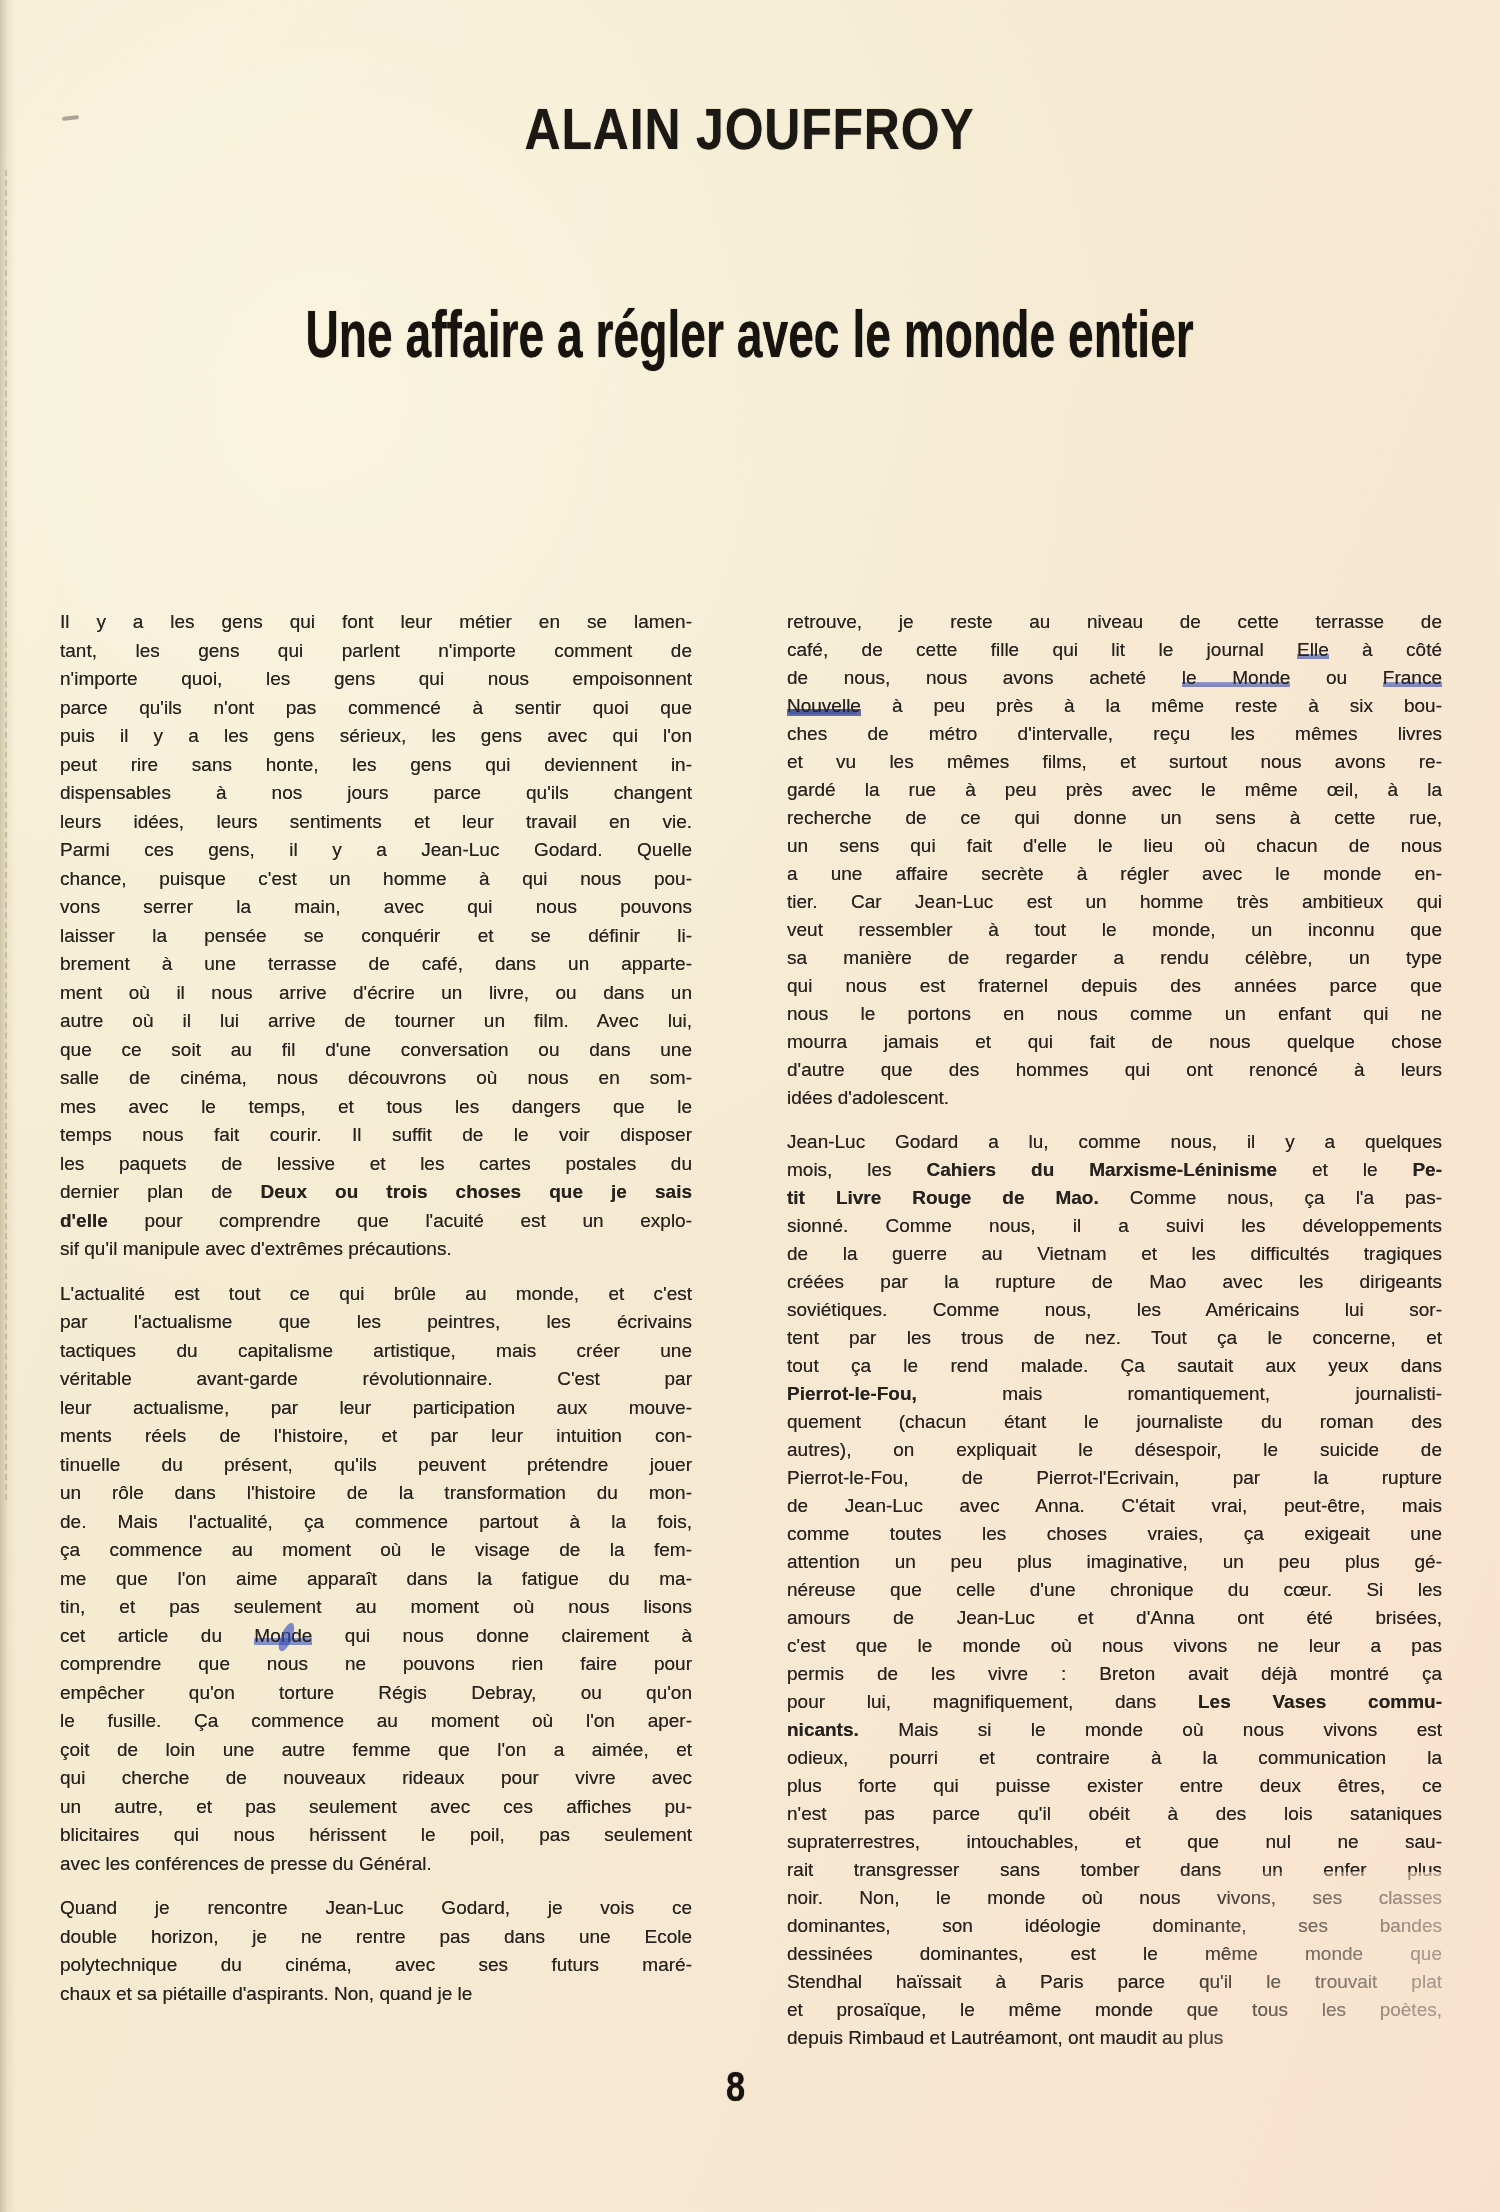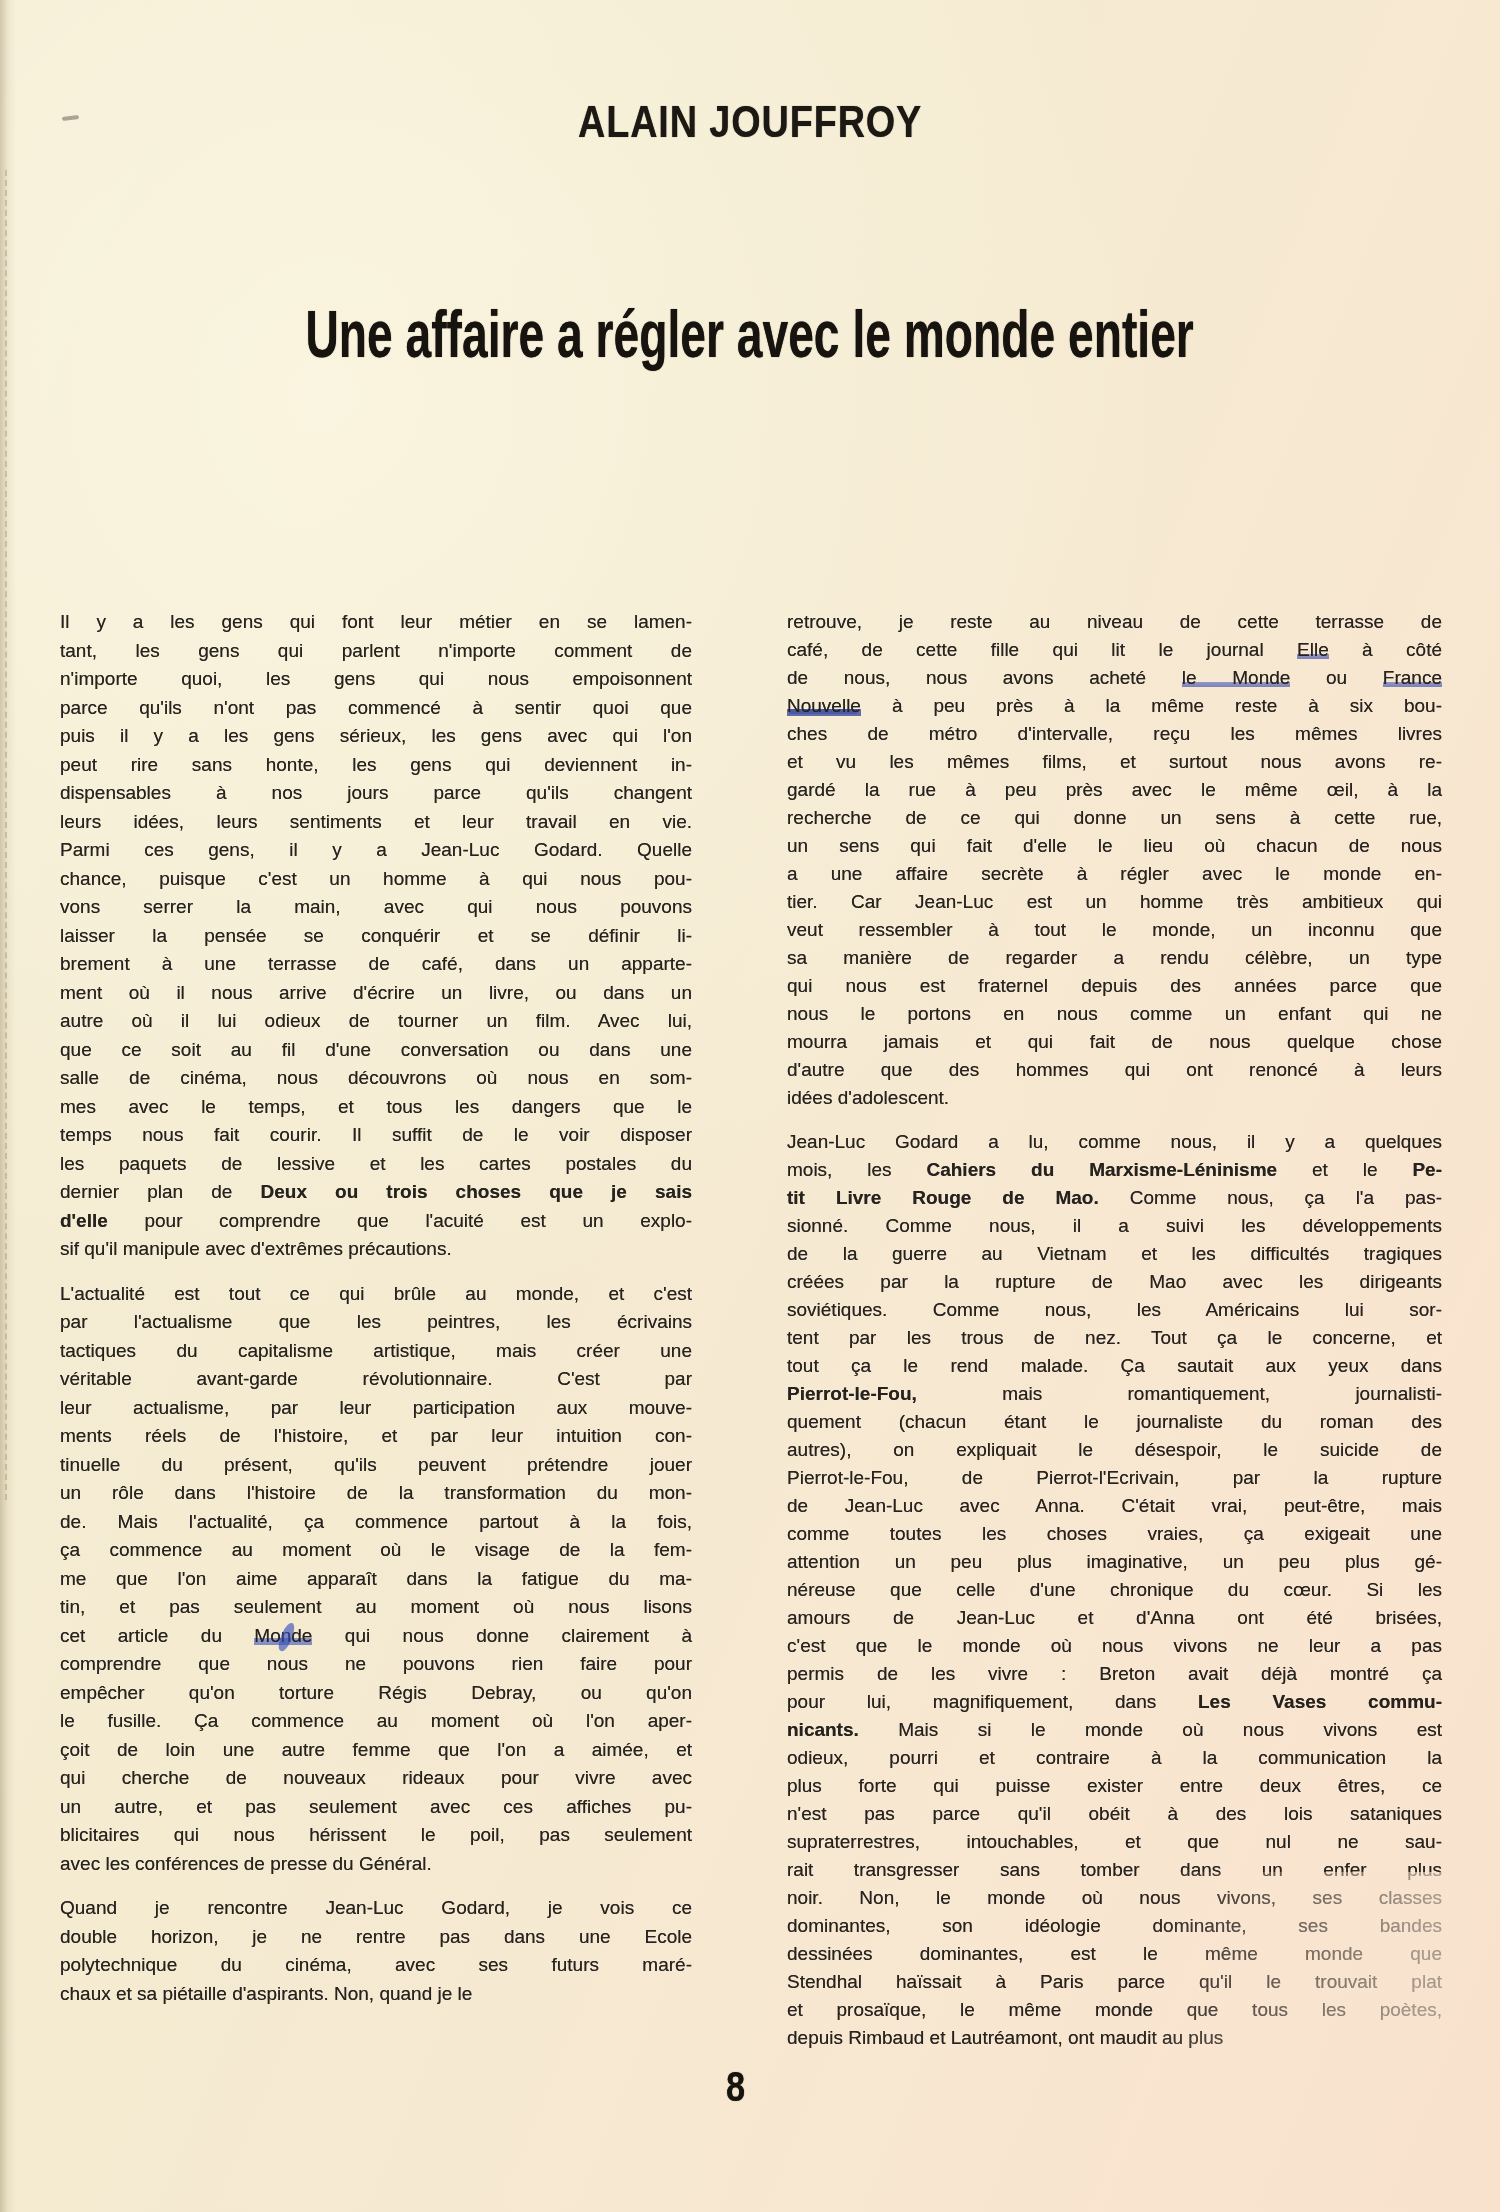--- a/index.html
+++ b/index.html
@@ -16,21 +16,21 @@
     background:linear-gradient(to right, rgba(120,100,62,0.30), rgba(120,100,62,0.08) 8px, rgba(120,100,62,0) 16px);}
   .stitch{position:absolute;left:5px;top:170px;height:1330px;width:0;
     border-left:2px dashed rgba(125,106,74,0.28);}
   .dash-artifact{position:absolute;left:62px;top:116px;width:17px;height:4px;
     background:#6e655a;opacity:.55;border-radius:2px;transform:rotate(-7deg);}
   .fade-overlay{position:absolute;left:1150px;top:1872px;width:310px;height:200px;
     background:linear-gradient(97deg, rgba(248,228,208,0) 0%, rgba(248,228,208,0.34) 45%, rgba(248,227,207,0.62) 85%);
     pointer-events:none;}
 
   .author{position:absolute;left:0;top:100px;width:1500px;text-align:center;
-    font-weight:bold;font-size:44px;line-height:1;color:#1c1814;letter-spacing:1px;}
+    font-weight:bold;font-size:58px;line-height:1;color:#1c1814;letter-spacing:1px;}
   .squeeze-author{display:inline-block;white-space:nowrap;transform:scaleX(.86);transform-origin:center;
     text-shadow:0 0 1px rgba(28,24,20,.7);}
   .title{position:absolute;left:0;top:298px;width:1500px;text-align:center;
     font-weight:bold;font-size:66px;line-height:1.1;color:#17130f;}
   .squeeze-title{display:inline-block;white-space:nowrap;transform:scaleX(.70);transform-origin:center;
     text-shadow:0 0 1px rgba(23,19,15,.8);}
 
   .col{position:absolute;top:608px;font-size:19px;
     text-shadow:0 0 .5px rgba(38,34,30,.65);}
   .col-left{left:60px;width:632px;}
@@ -81,21 +81,21 @@
         <div class="tline"><span>puis il y a les gens sérieux, les gens avec qui l'on</span></div>
         <div class="tline"><span>peut rire sans honte, les gens qui deviennent in-</span></div>
         <div class="tline"><span>dispensables à nos jours parce qu'ils changent</span></div>
         <div class="tline"><span>leurs idées, leurs sentiments et leur travail en vie.</span></div>
         <div class="tline"><span>Parmi ces gens, il y a Jean-Luc Godard. Quelle</span></div>
         <div class="tline"><span>chance, puisque c'est un homme à qui nous pou-</span></div>
         <div class="tline"><span>vons serrer la main, avec qui nous pouvons</span></div>
         <div class="tline"><span>laisser la pensée se conquérir et se définir li-</span></div>
         <div class="tline"><span>brement à une terrasse de café, dans un apparte-</span></div>
         <div class="tline"><span>ment où il nous arrive d'écrire un livre, ou dans un</span></div>
-        <div class="tline"><span>autre où il lui odieux de tourner un film. Avec lui,</span></div>
+        <div class="tline"><span>autre où il lui arrive de tourner un film. Avec lui,</span></div>
         <div class="tline"><span>que ce soit au fil d'une conversation ou dans une</span></div>
         <div class="tline"><span>salle de cinéma, nous découvrons où nous en som-</span></div>
         <div class="tline"><span>mes avec le temps, et tous les dangers que le</span></div>
         <div class="tline"><span>temps nous fait courir. Il suffit de le voir disposer</span></div>
         <div class="tline"><span>les paquets de lessive et les cartes postales du</span></div>
         <div class="tline"><span>dernier plan de </span><span class="b">Deux ou trois choses que je sais</span></div>
         <div class="tline"><span class="b">d'elle</span><span> pour comprendre que l'acuité est un explo-</span></div>
         <div class="tline lastline"><span>sif qu'il manipule avec d'extrêmes précautions.</span></div>
       </div>
       <div class="para">

